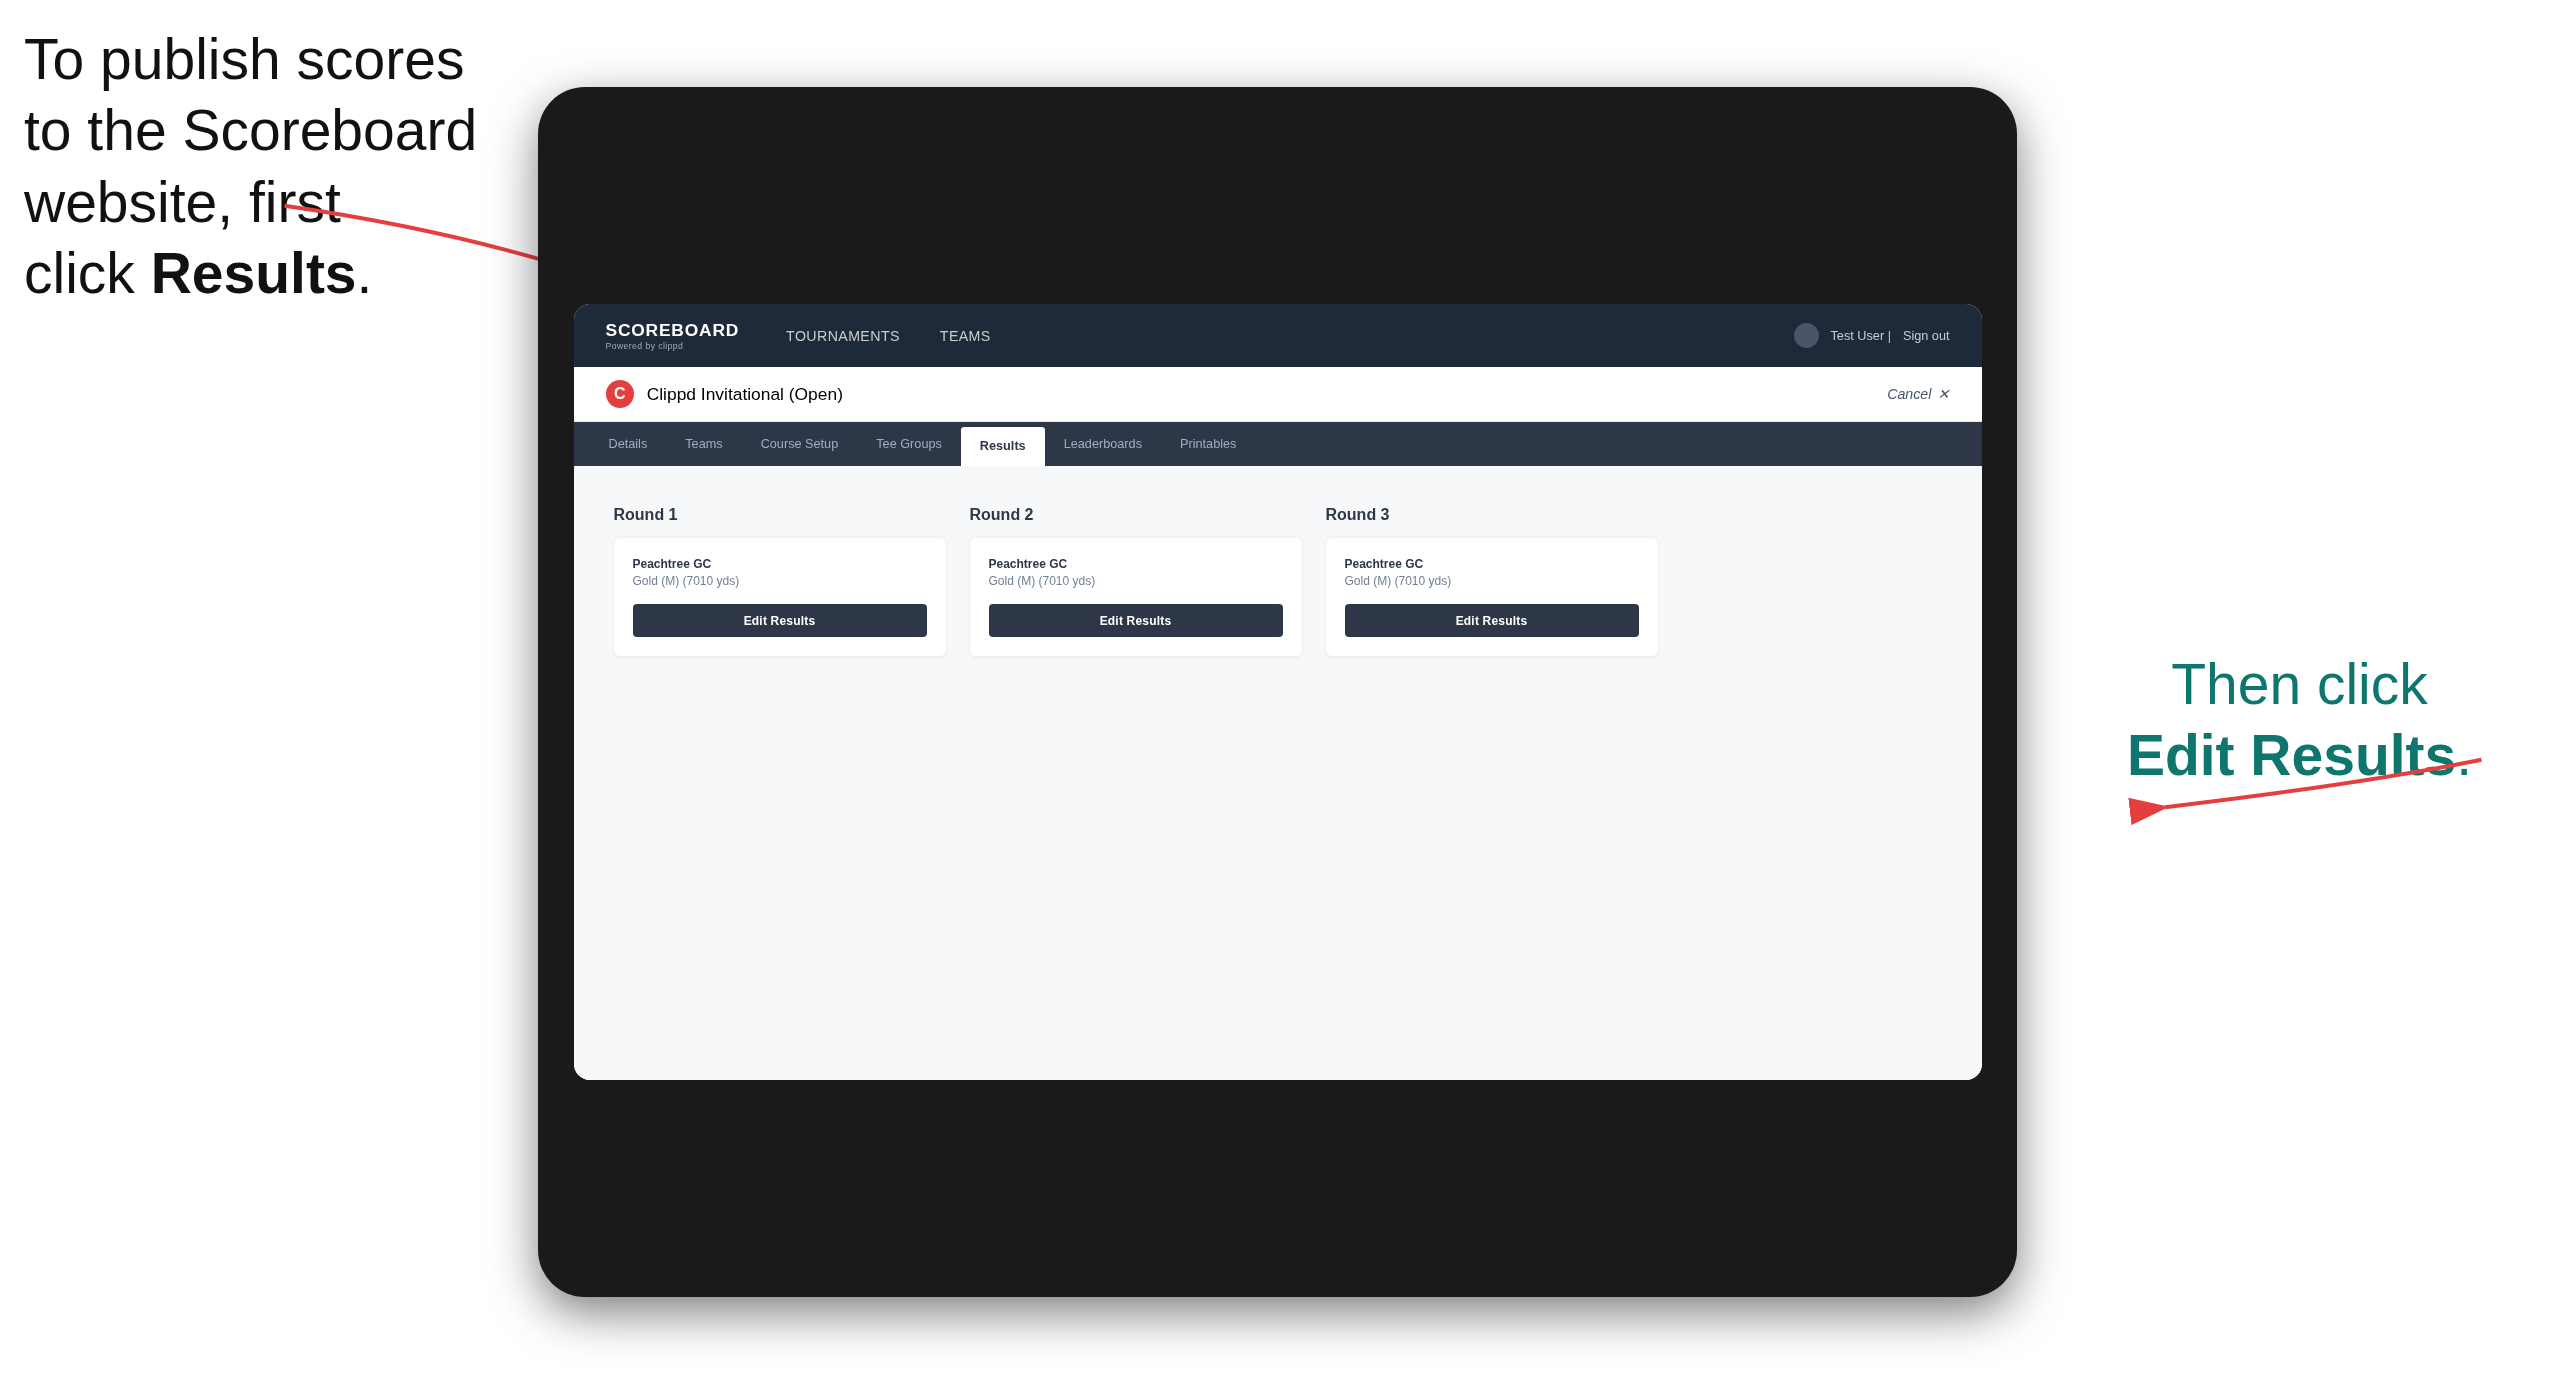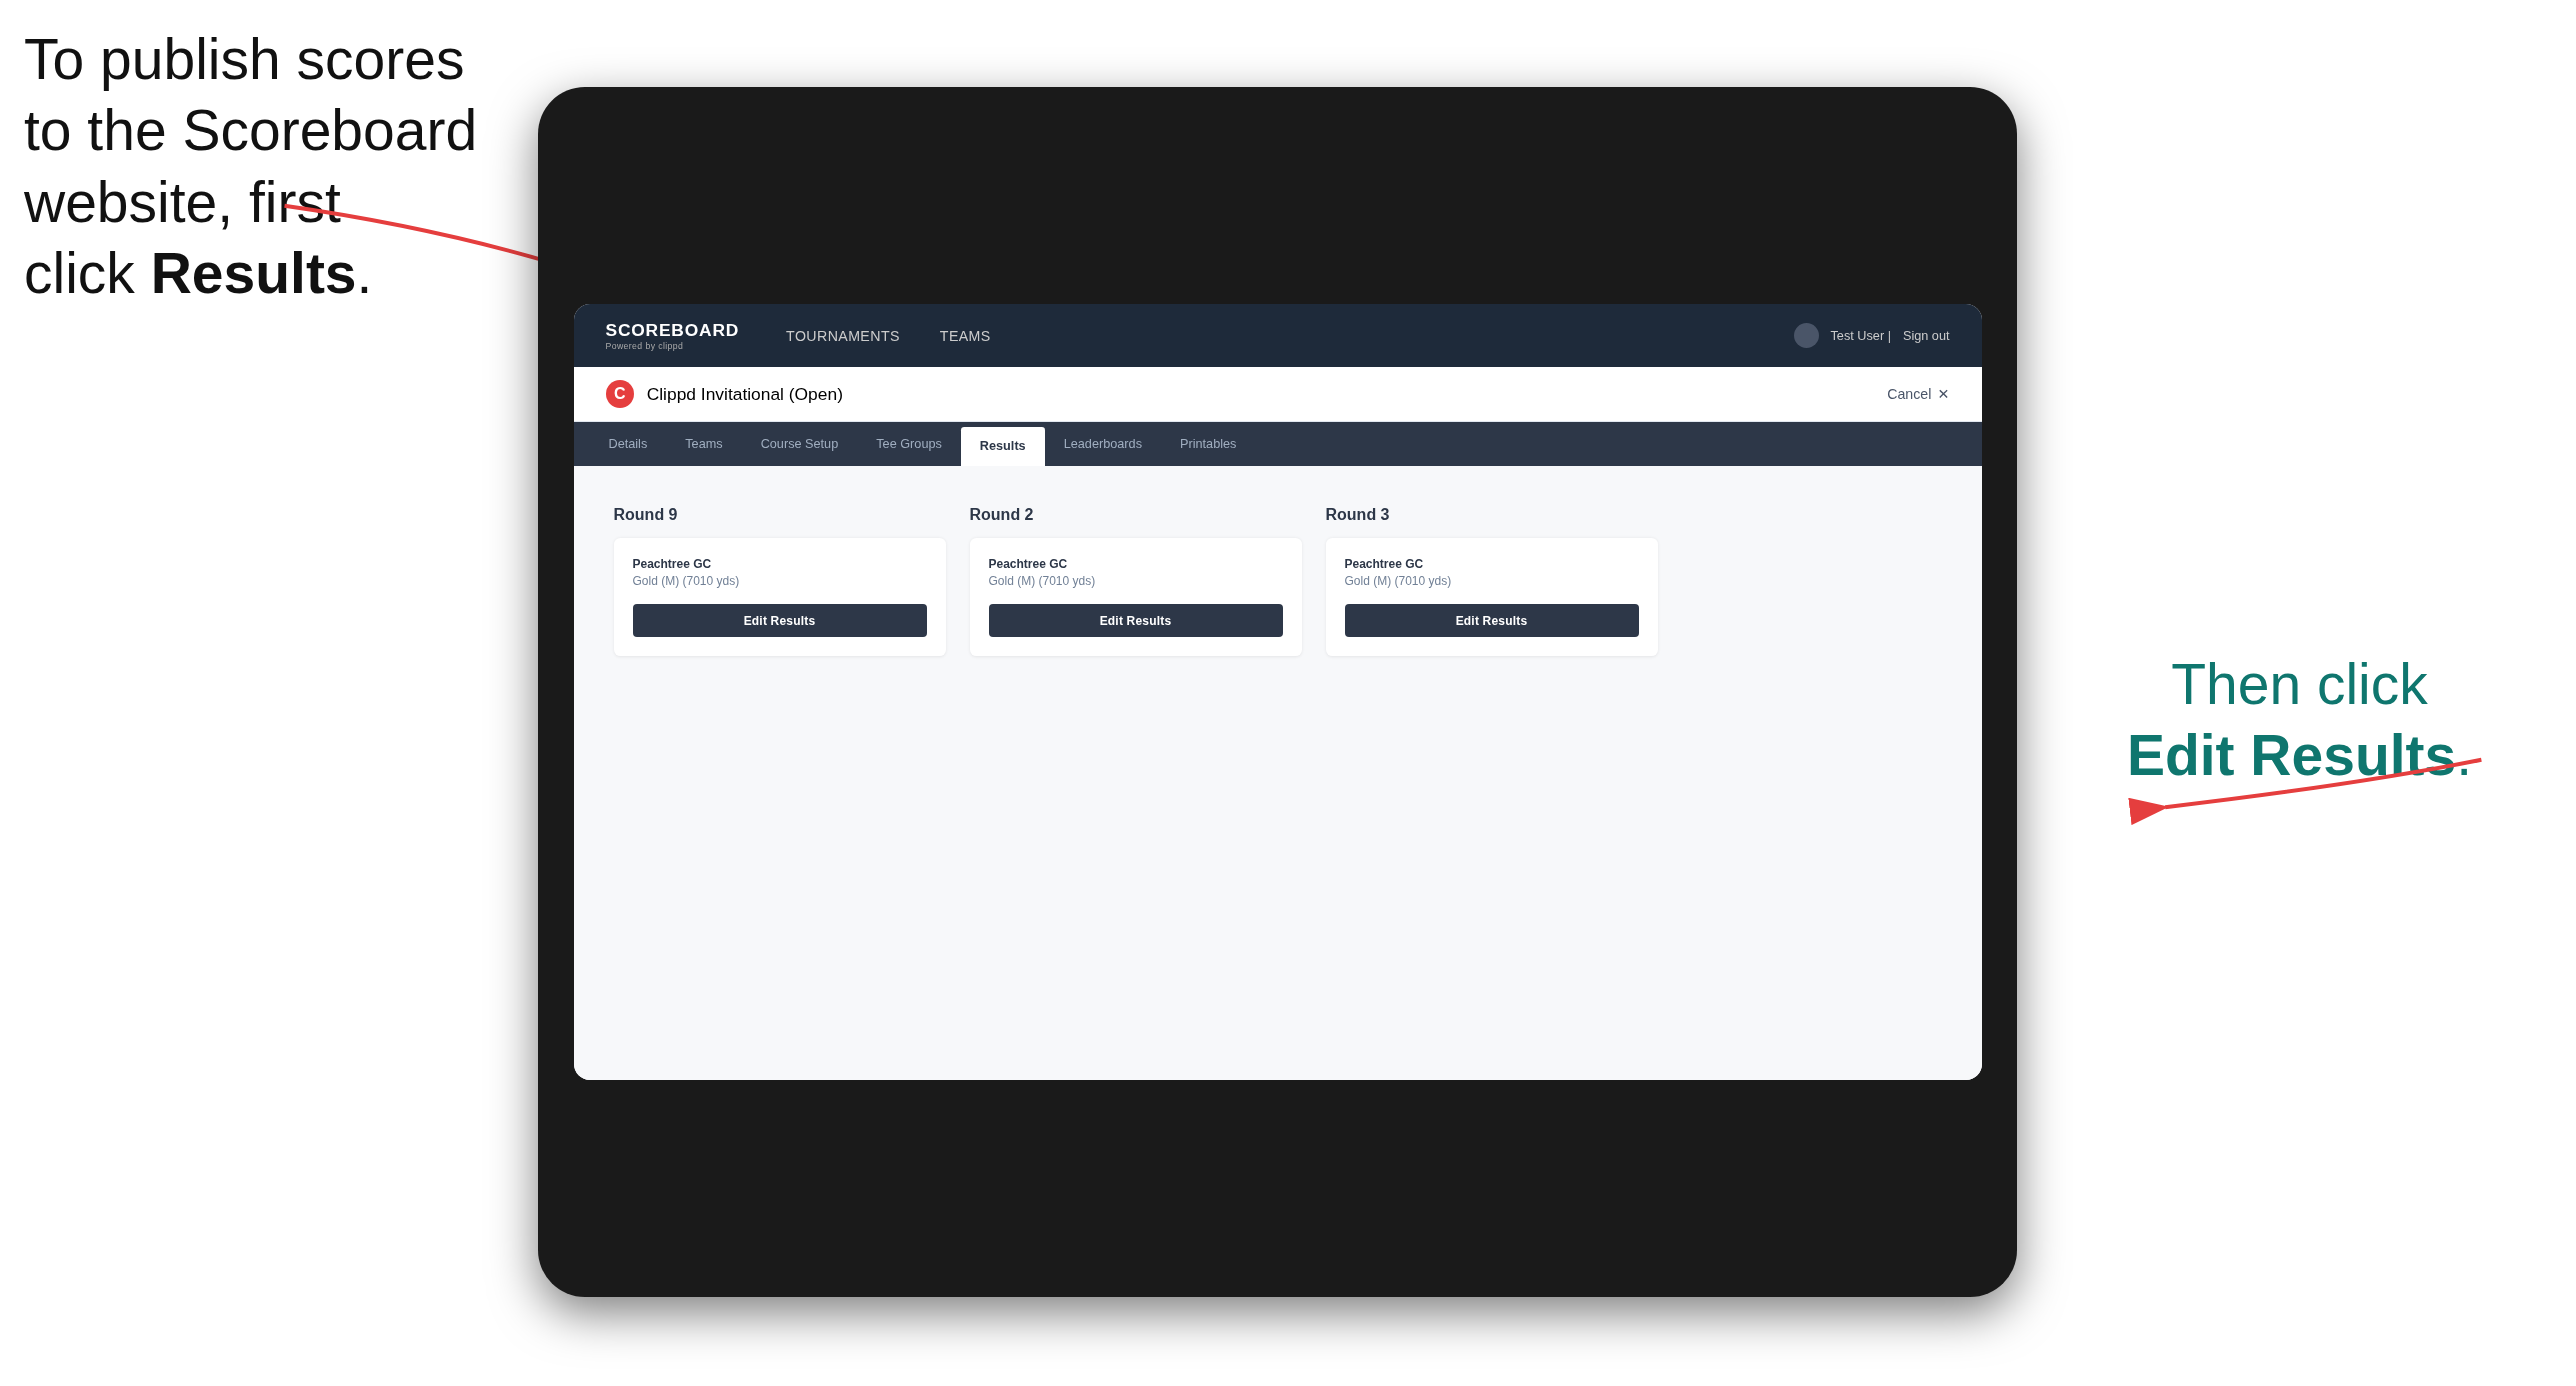--- a/index.html
+++ b/index.html
@@ -163,20 +163,21 @@
       flex: 1;
     }
 
     .cancel-btn {
       color: #4a5568;
       font-size: 14.2px;
       cursor: pointer;
       display: flex;
       align-items: center;
       gap: 6.3px;
+      font-style: italic;
     }
 
     
     .tabs-bar {
       background: #2d3748;
       height: 44px;
       display: flex;
       align-items: stretch;
       padding: 0 16px;
       flex-shrink: 0;
@@ -331,21 +332,21 @@
       <div class="tab">Tee Groups</div>
       <div class="tab active">Results</div>
       <div class="tab">Leaderboards</div>
       <div class="tab">Printables</div>
     </div>
 
     <div class="main-content">
       <div class="rounds-grid">
 
         <div class="round-column">
-          <div class="round-title">Round 9</div>
+          <div class="round-title">Round 1</div>
           <div class="round-card">
             <div class="course-name">Peachtree GC</div>
             <div class="course-detail">Gold (M) (7010 yds)</div>
             <button class="edit-results-btn">Edit Results</button>
           </div>
         </div>
 
         <div class="round-column">
           <div class="round-title">Round 2</div>
           <div class="round-card">

